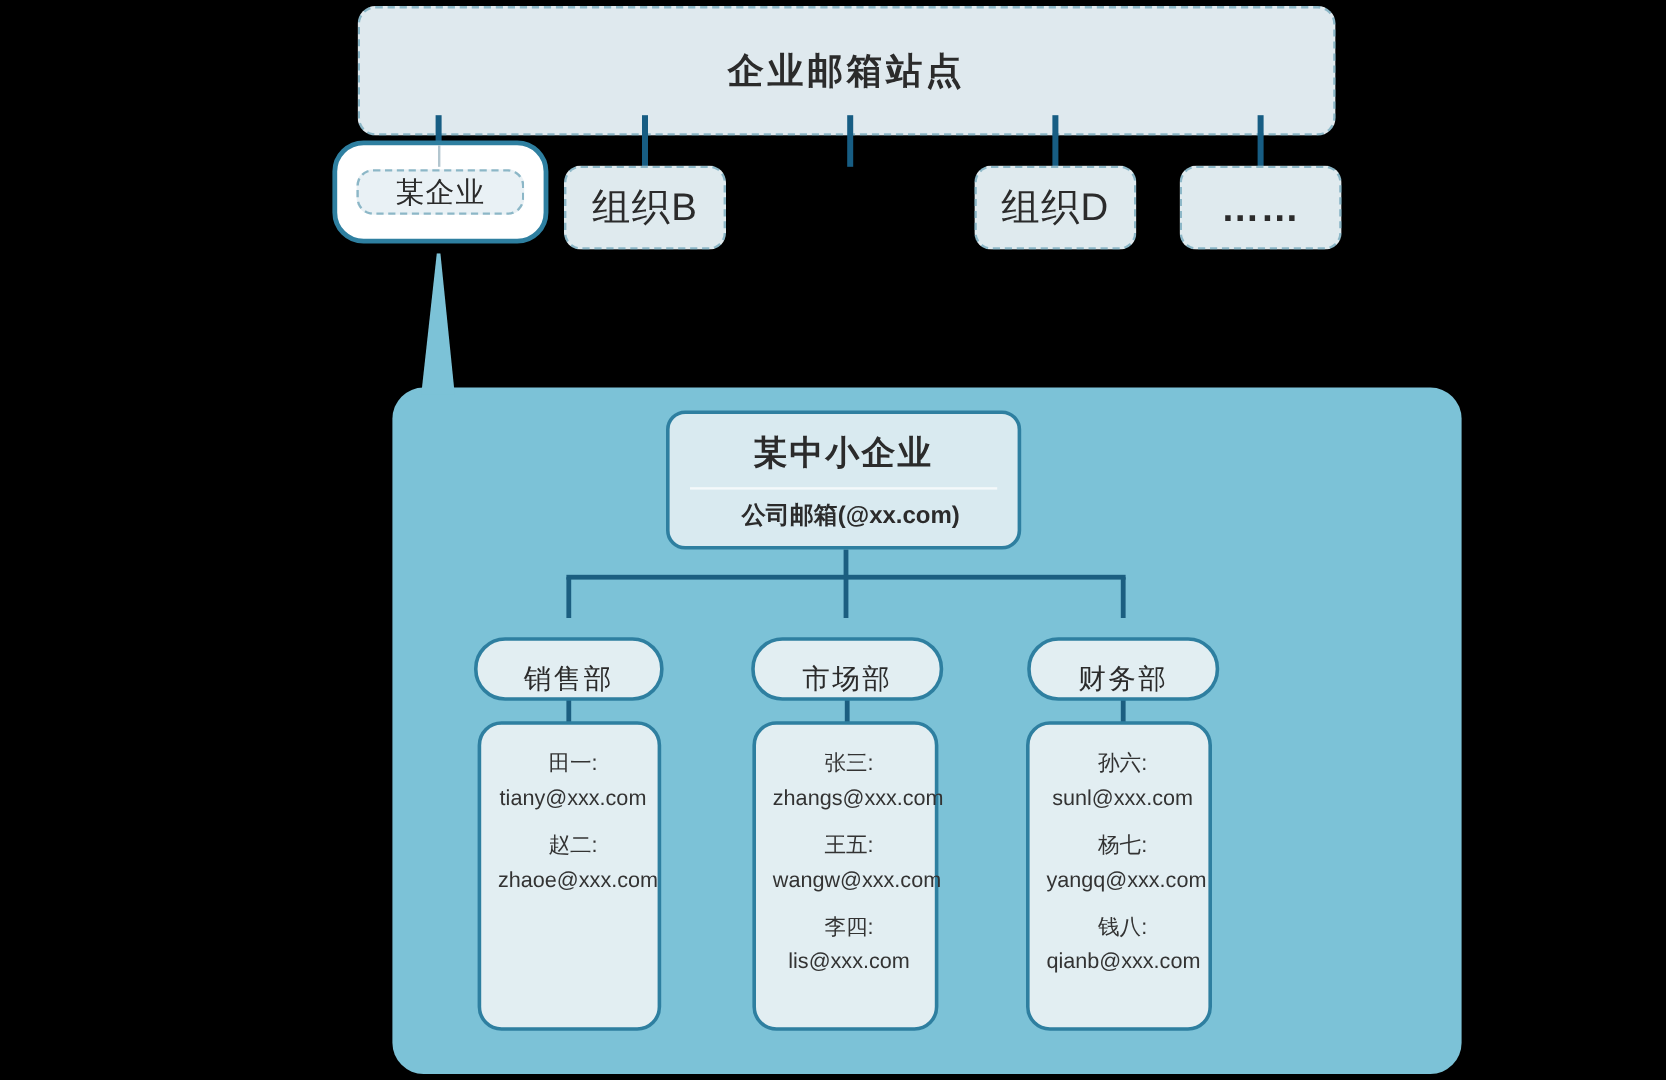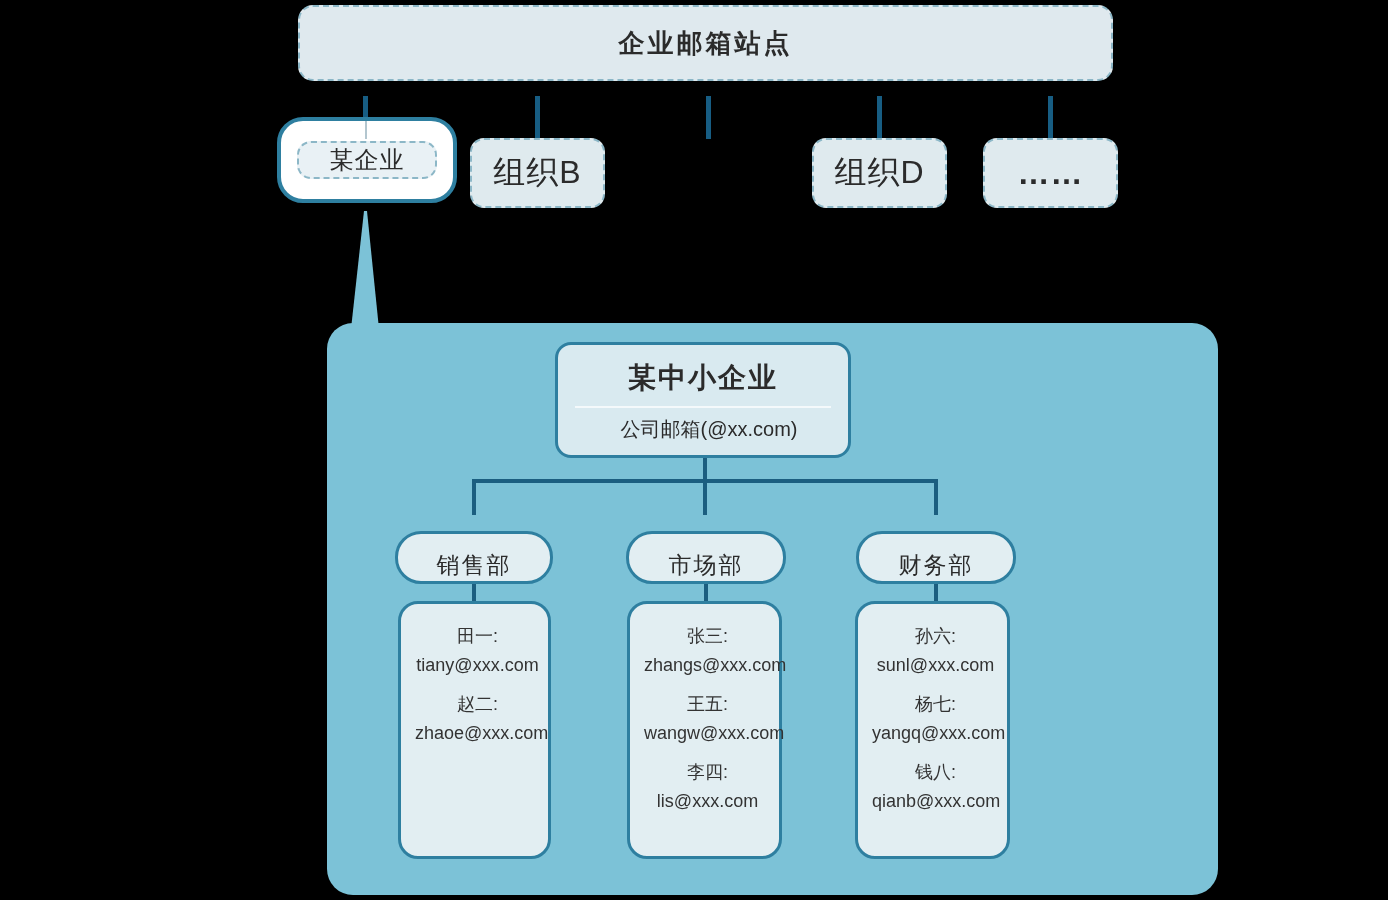--- a/index.html
+++ b/index.html
@@ -12,27 +12,27 @@
     position: relative;
     width: 1388px;
     height: 900px;
     background: #000000;
     overflow: hidden;
   }
   
   .root-box {
     position: absolute;
     left: 298px; top: 5px;
-    width: 815px; height: 76px;
+    width: 815px; height: 108px;
     box-sizing: border-box;
     background: #dfe9ee;
     border: 2px dashed #8cb7c7;
     border-radius: 15px;
     display: flex; align-items: center; justify-content: center;
-    font-size: 26px; font-weight: 600; letter-spacing: 3px;
+    font-size: 30px; font-weight: 600; letter-spacing: 3px;
     color: #2b2b2b;
   }
   .vline {
     position: absolute;
     width: 5px;
     background: #175d83;
   }
   .org-box {
     position: absolute;
     top: 138px;
@@ -105,21 +105,21 @@
     margin-top: 14px;
     font-size: 28px; font-weight: 600; letter-spacing: 2px;
     color: #2b2b2b;
   }
   .company-divider {
     width: 256px; height: 2px;
     margin: 9px auto 8px auto;
     background: #f4f9fb;
   }
   .company-subtitle {
-    font-size: 20px; font-weight: 400;
+    font-size: 20px; font-weight: 700;
     color: #2b2b2b;
     padding-left: 12px;
   }
   .cline-v {
     position: absolute;
     width: 4px;
     background: #1b5e80;
   }
   .cline-h {
     position: absolute;

